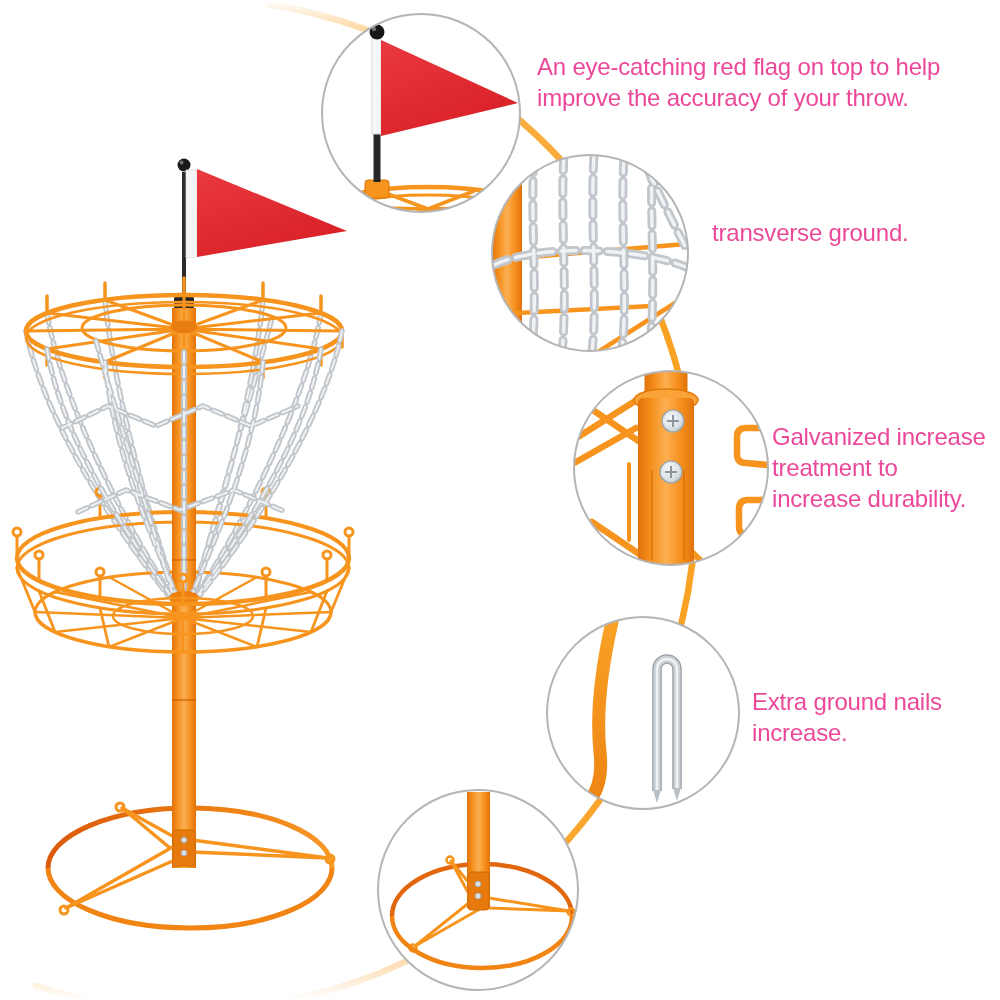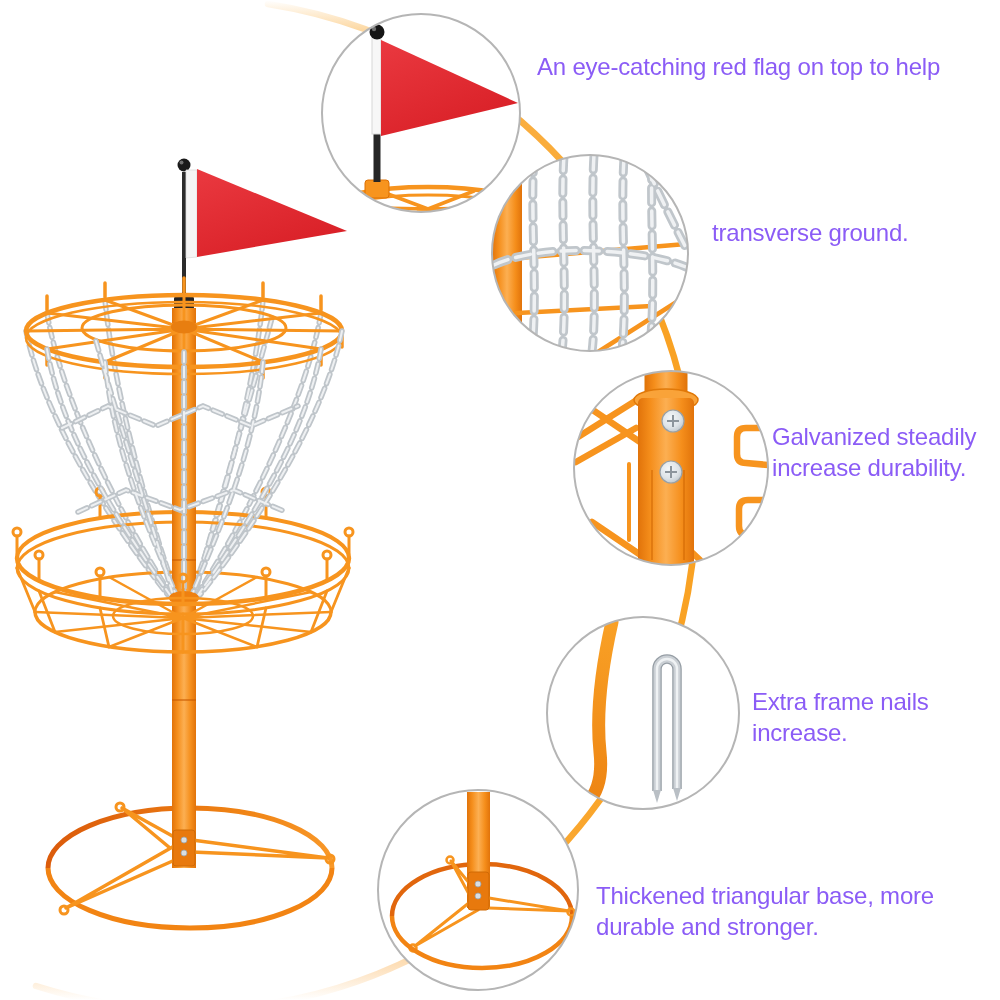--- a/index.html
+++ b/index.html
@@ -1,19 +1,19 @@
 <!DOCTYPE html>
 <html><head>
 <meta charset="utf-8">
 <style>
   html,body{margin:0;padding:0;background:#fff;}
   #canvas{position:relative;width:1000px;height:1000px;background:#fff;overflow:hidden;
           font-family:"Liberation Sans",sans-serif;}
   #art{position:absolute;left:0;top:0;}
-  .callout-text{position:absolute;color:#8b5cf6;font-size:24px;line-height:31px;
+  .callout-text{position:absolute;color:#ec4899;font-size:24px;line-height:31px;
                 letter-spacing:-0.2px;white-space:nowrap;}
   .chain-base{fill:none;stroke:#bfc5ca;stroke-width:5.5;stroke-dasharray:10 5;stroke-linecap:round;}
   .chain-glow{fill:none;stroke:#eef0f2;stroke-width:2;stroke-dasharray:10 5;stroke-linecap:round;}
   .chain-base-lg{fill:none;stroke:#c0c6cb;stroke-width:9;stroke-dasharray:15 8;stroke-linecap:round;}
   .chain-glow-lg{fill:none;stroke:#eff1f3;stroke-width:3.5;stroke-dasharray:15 8;stroke-linecap:round;}
   .orange-wire{fill:none;stroke:#f7941e;stroke-linecap:round;stroke-linejoin:round;}
   .circle-border{fill:none;stroke:#b5b5b5;stroke-width:2;}
 </style>
 </head>
 <body>
@@ -315,34 +315,32 @@
       <rect x="468" y="872" width="21" height="38" rx="3" fill="#e8790d" stroke="#d06a05" stroke-width="1"></rect>
       <circle cx="478" cy="884" r="3" fill="#d9dee2" stroke="#98a1a7" stroke-width="0.8"></circle>
       <circle cx="478" cy="896" r="3" fill="#d9dee2" stroke="#98a1a7" stroke-width="0.8"></circle>
     </g>
     <circle class="circle-border" cx="478" cy="890" r="100"></circle>
   </g>
 </svg>
 
   <div class="callout-text" style="left:537px;top:51px">
     <div>An eye-catching red flag on top to help</div>
+    <div>improve the accuracy of your throw.</div>
   </div>
 
   <div class="callout-text" style="left:712px;top:217px">
     <div>transverse ground.</div>
   </div>
 
   <div class="callout-text" style="left:772px;top:421px">
-    <div>Galvanized steadily</div>
+    <div>Galvanized increase</div>
+    <div>treatment to</div>
     <div>increase durability.</div>
   </div>
 
   <div class="callout-text" style="left:752px;top:686px">
-    <div>Extra frame nails</div>
+    <div>Extra ground nails</div>
     <div>increase.</div>
   </div>
 
-  <div class="callout-text" style="left:596px;top:880px">
-    <div>Thickened triangular base, more</div>
-    <div>durable and stronger.</div>
-  </div>
 
 </div>
 
 </body></html>

